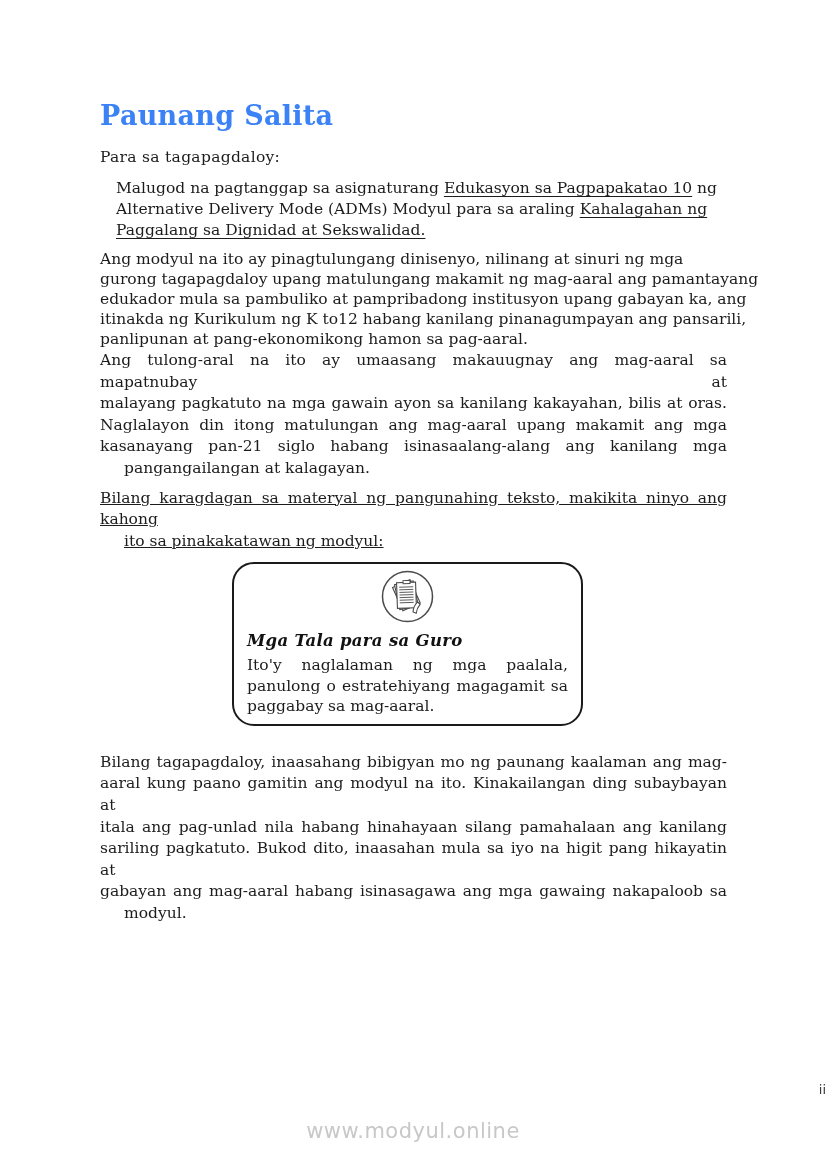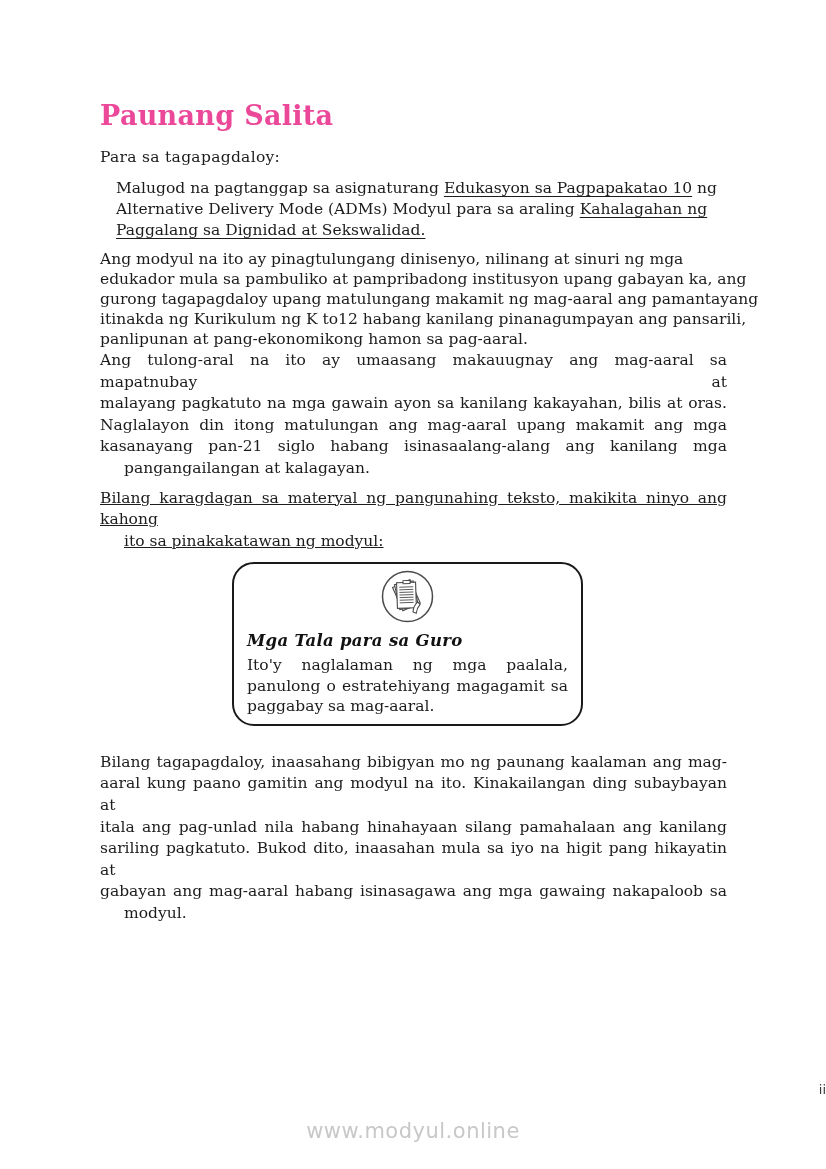--- a/index.html
+++ b/index.html
@@ -18,21 +18,21 @@
     left: 100px;
     top: 0;
     width: 627px;
   }
   .doc-title {
     margin: 101px 0 0 0;
     font-size: 27px;
     line-height: 30px;
     font-weight: 700;
     letter-spacing: 0.3px;
-    color: #ec4899;
+    color: #3b82f6;
   }
   .salutation {
     margin-top: 16px;
     font-size: 15.5px;
     line-height: 21px;
     letter-spacing: 0.3px;
   }
   .para { font-size: 15.5px; }
   .para .line { line-height: 20.5px; white-space: nowrap; }
   .para.justify .line {
@@ -109,22 +109,22 @@
     <div class="salutation">Para sa tagapagdaloy:</div>
 
     <div class="para para-welcome">
       <div class="line"><span>Malugod na pagtanggap sa asignaturang </span><span class="ul">Edukasyon sa Pagpapakatao 10</span><span> ng</span></div>
       <div class="line"><span>Alternative Delivery Mode (ADMs) Modyul para sa araling </span><span class="ul">Kahalagahan ng</span></div>
       <div class="line"><span class="ul">Paggalang sa Dignidad at Sekswalidad.</span></div>
     </div>
 
     <div class="para para-design">
       <div class="line">Ang modyul na ito ay pinagtulungang dinisenyo, nilinang at sinuri ng mga</div>
+      <div class="line">gurong tagapagdaloy upang matulungang makamit ng mag-aaral ang pamantayang</div>
       <div class="line">edukador mula sa pambuliko at pampribadong institusyon upang gabayan ka, ang</div>
-      <div class="line">gurong tagapagdaloy upang matulungang makamit ng mag-aaral ang pamantayang</div>
       <div class="line">itinakda ng Kurikulum ng K to12 habang kanilang pinanagumpayan ang pansarili,</div>
       <div class="line">panlipunan at pang-ekonomikong hamon sa pag-aaral.</div>
     </div>
 
     <div class="para justify para-learning">
       <div class="line">Ang tulong-aral na ito ay umaasang makauugnay ang mag-aaral sa mapatnubay at</div>
       <div class="line">malayang pagkatuto na mga gawain ayon sa kanilang kakayahan, bilis at oras.</div>
       <div class="line">Naglalayon din itong matulungan ang mag-aaral upang makamit ang mga</div>
       <div class="line">kasanayang pan-21 siglo habang isinasaalang-alang ang kanilang mga</div>
       <div class="line last">pangangailangan at kalagayan.</div>

